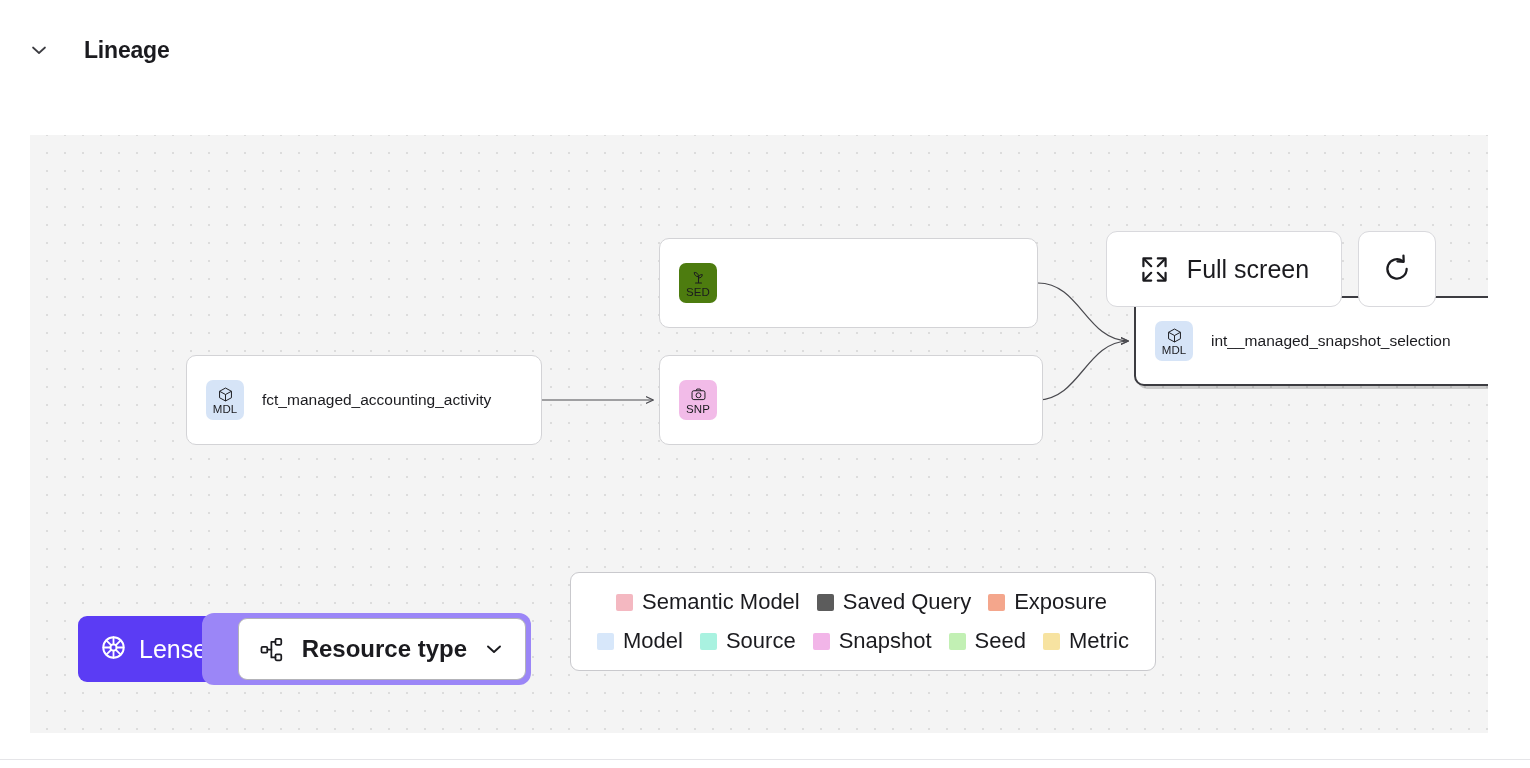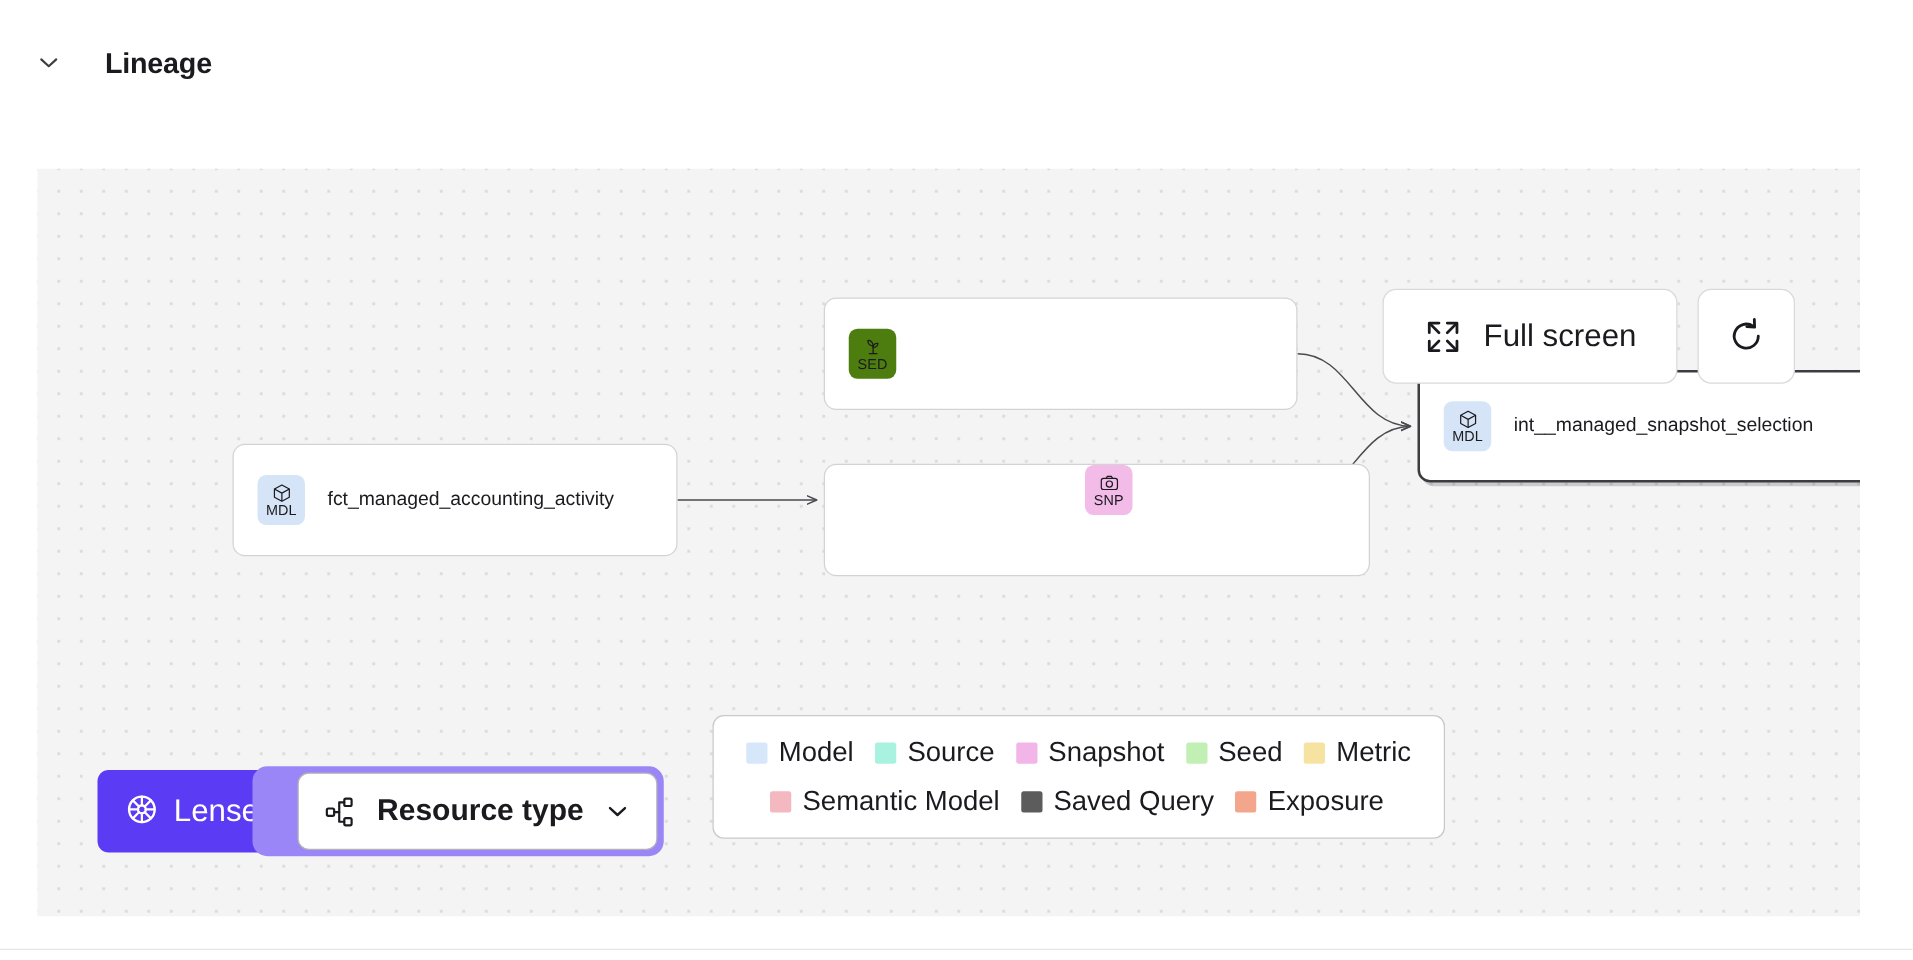--- a/index.html
+++ b/index.html
@@ -220,21 +220,21 @@
           <path d="M10 16 L10 9" stroke="#1b1b1f" stroke-width="1.2" stroke-linecap="round"></path>
           <path d="M10 9 C 10 5.5, 7.5 3.8, 5 4 C 5 7, 7 9.2, 10 9 Z" stroke="#1b1b1f" stroke-width="1.15" stroke-linejoin="round"></path>
           <path d="M10 10.5 C 10 7.8, 12 6.4, 14.5 6.6 C 14.5 9, 12.6 10.7, 10 10.5 Z" stroke="#1b1b1f" stroke-width="1.15" stroke-linejoin="round"></path>
           <path d="M6.5 16.4 L13.5 16.4" stroke="#1b1b1f" stroke-width="1.2" stroke-linecap="round"></path>
         </svg>
       </span>
       <span class="badge-code">SED</span>
     </div>
   </div>
 
-  <div class="node" style="left:629px; top:236px; width:437px; height:90px;flex-direction:column;">
+  <div class="node" style="left:629px; top:220px; width:384px; height:90px;">
     <div class="node-badge" style="background:#f2bbe8;">
       <span>
         <svg width="17" height="17" viewBox="0 0 20 20" fill="none">
           <rect x="2.4" y="5.6" width="15.2" height="10.4" rx="2.1" stroke="#1b1b1f" stroke-width="1.15"></rect>
           <path d="M7 5.6 L8.1 3.6 L11.9 3.6 L13 5.6" stroke="#1b1b1f" stroke-width="1.15" stroke-linejoin="round" fill="none"></path>
           <circle cx="10" cy="10.9" r="2.9" stroke="#1b1b1f" stroke-width="1.15"></circle>
         </svg>
       </span>
       <span class="badge-code">SNP</span>
     </div>
@@ -270,54 +270,54 @@
       <span>
         <svg width="34" height="34" viewBox="0 0 30 30" fill="none">
           <path d="M23.5 15 A 8.5 8.5 0 1 1 19.8 7.9" stroke="#1b1b1f" stroke-width="2" stroke-linecap="round"></path>
           <path d="M20.7 3.1 L20.9 8.6 L15.4 8.2" stroke="#1b1b1f" stroke-width="2" stroke-linecap="round" stroke-linejoin="round" fill="none"></path>
         </svg>
       </span>
     </button>
   </div>
 
   <div class="legend" style="left:540px; top:437px;">
+    <div class="legend-row legend-row-2">
+      <div class="legend-item">
+        <span class="legend-swatch" style="background:#f4b8c1;"></span>
+        <span class="legend-text">Semantic Model</span>
+      </div>
+      <div class="legend-item">
+        <span class="legend-swatch" style="background:#5c5c5c;"></span>
+        <span class="legend-text">Saved Query</span>
+      </div>
+      <div class="legend-item">
+        <span class="legend-swatch" style="background:#f4a68c;"></span>
+        <span class="legend-text">Exposure</span>
+      </div>
+    </div>
     <div class="legend-row">
       <div class="legend-item">
         <span class="legend-swatch" style="background:#d7e7fa;"></span>
         <span class="legend-text">Model</span>
       </div>
       <div class="legend-item">
         <span class="legend-swatch" style="background:#a9f2e0;"></span>
         <span class="legend-text">Source</span>
       </div>
       <div class="legend-item">
         <span class="legend-swatch" style="background:#f2b5e8;"></span>
         <span class="legend-text">Snapshot</span>
       </div>
       <div class="legend-item">
         <span class="legend-swatch" style="background:#c2f0b4;"></span>
         <span class="legend-text">Seed</span>
       </div>
       <div class="legend-item">
         <span class="legend-swatch" style="background:#f7e3a1;"></span>
         <span class="legend-text">Metric</span>
-      </div>
-    </div>
-    <div class="legend-row legend-row-2">
-      <div class="legend-item">
-        <span class="legend-swatch" style="background:#f4b8c1;"></span>
-        <span class="legend-text">Semantic Model</span>
-      </div>
-      <div class="legend-item">
-        <span class="legend-swatch" style="background:#5c5c5c;"></span>
-        <span class="legend-text">Saved Query</span>
-      </div>
-      <div class="legend-item">
-        <span class="legend-swatch" style="background:#f4a68c;"></span>
-        <span class="legend-text">Exposure</span>
       </div>
     </div>
   </div>
 
   <div class="lenses-bar" style="left:48px; top:478px;">
     <button class="lenses-btn" style="background:#5b3cf4;">
       <span>
         <svg width="27" height="27" viewBox="0 0 24 24" fill="none">
           <circle cx="12" cy="12" r="9.1" stroke="#ffffff" stroke-width="1.7"></circle>
           <path d="M12 2.9 L12 9.3 M20.9 12 L14.6 12 M12 21.1 L12 14.7 M3.1 12 L9.4 12" stroke="#ffffff" stroke-width="1.6" stroke-linecap="round"></path>

